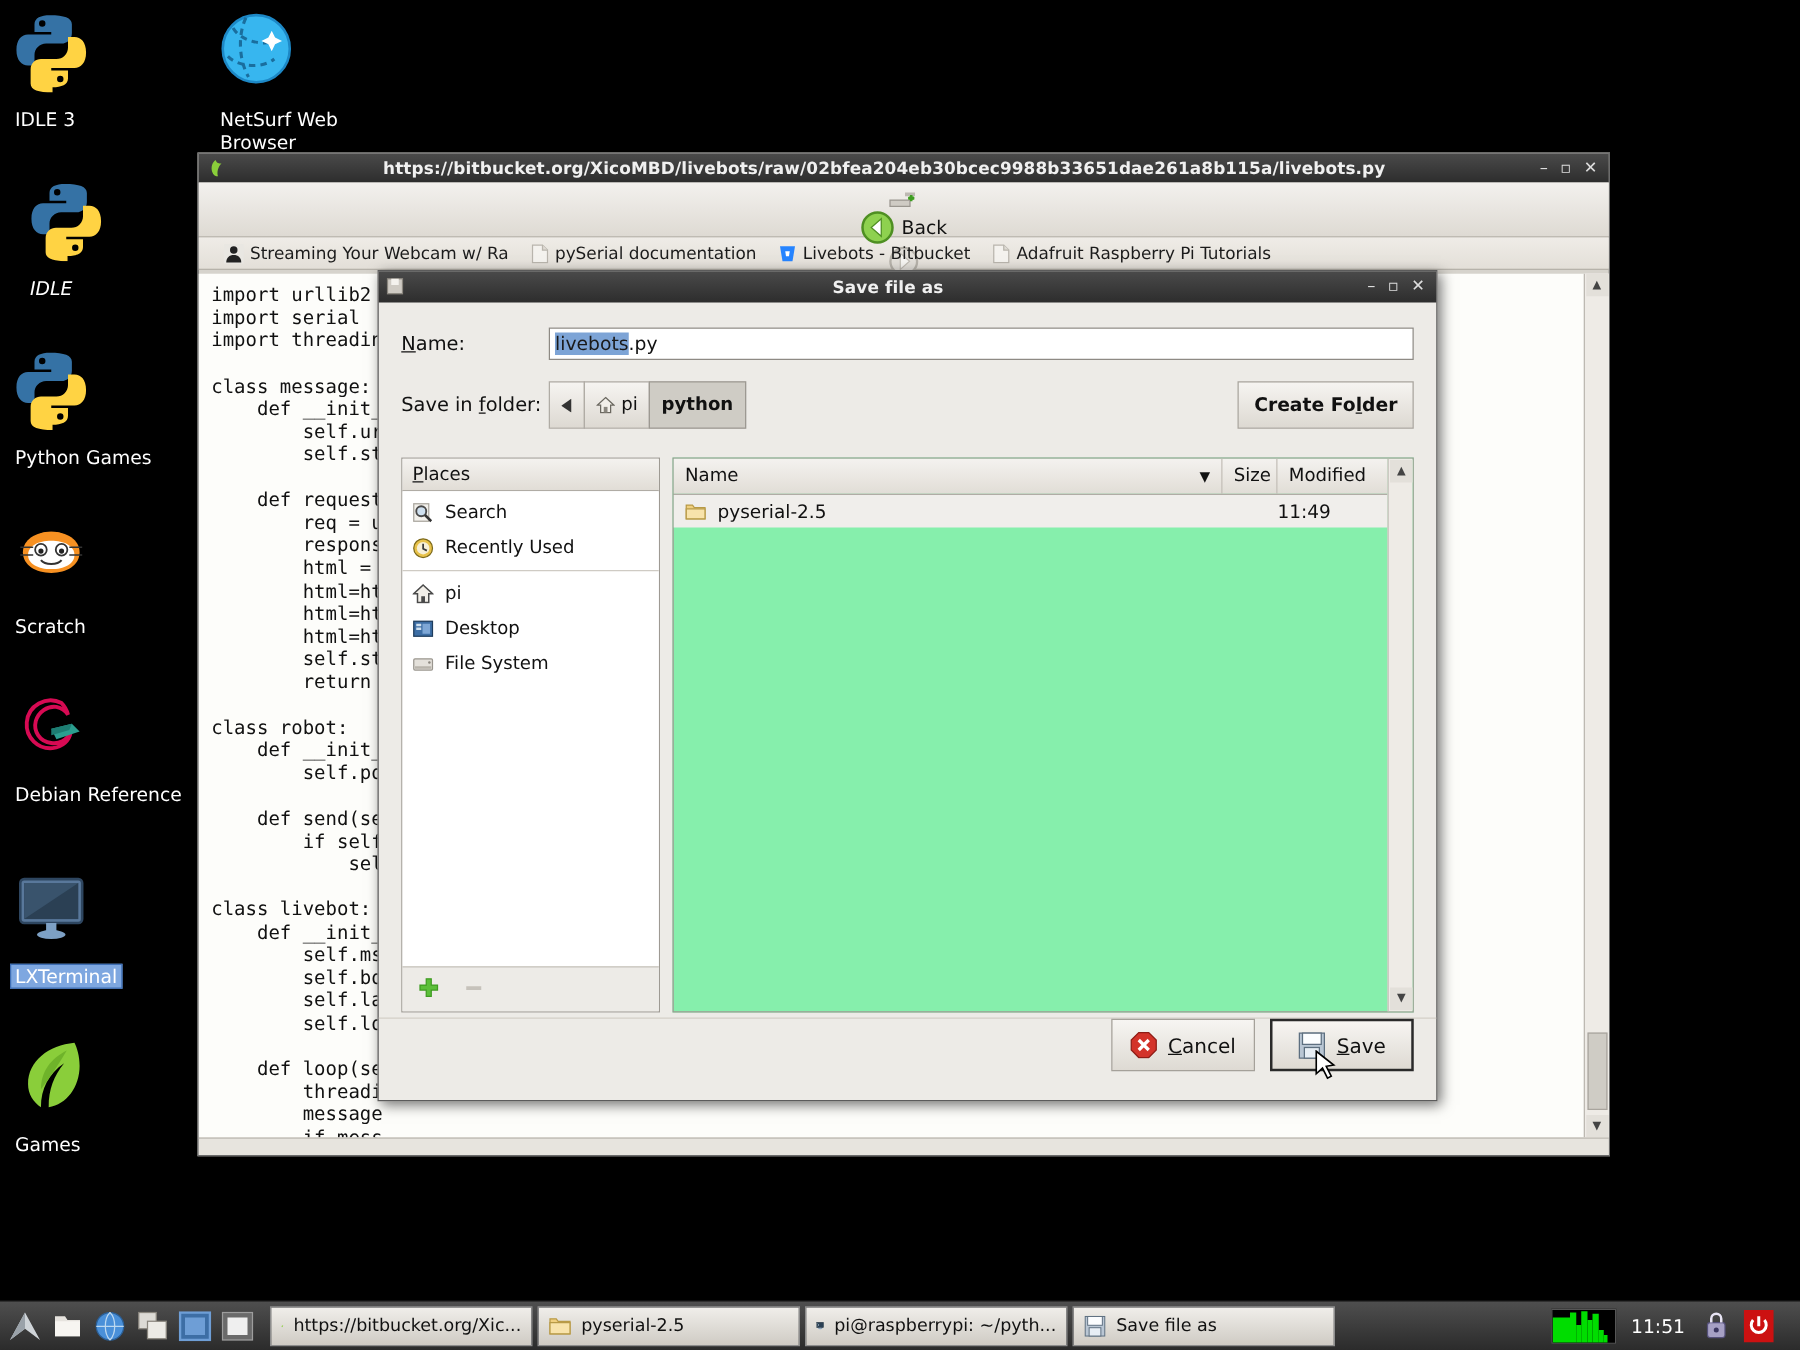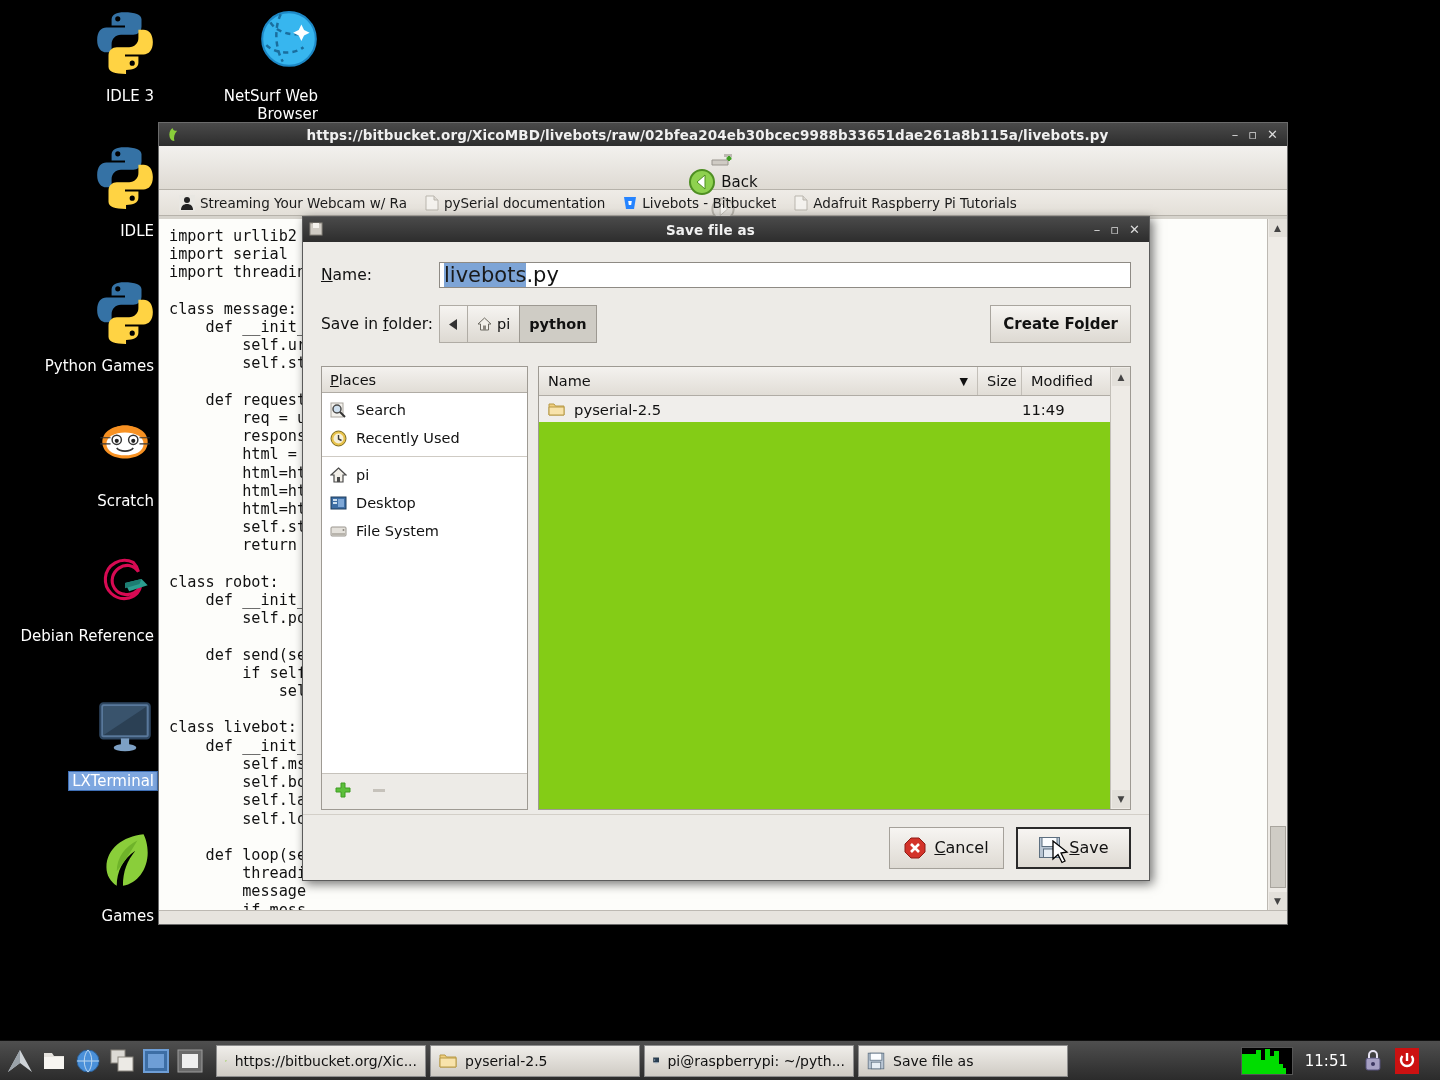--- a/index.html
+++ b/index.html
@@ -7,21 +7,21 @@
     width: 1440px; height: 1080px;
     overflow: hidden;
     background: #000;
     font-family: "DejaVu Sans", sans-serif;
   }
   #root { position: relative; width: 1440px; height: 1080px; }
 
   
   #desktop { position: absolute; inset: 0 0 40px 0; background: #000; }
   .desk-icon {
-    position: absolute; width: 150px; text-align: right;
+    position: absolute; width: 150px; text-align: left;
     color: #fff; font-size: 15px; line-height: 18px;
     cursor: pointer; user-select: none;
   }
   .desk-icon .glyph { display:block; height: 72px; margin: 0 auto 6px; }
   .desk-icon .lbl { display:inline-block; padding: 1px 4px; }
   .desk-icon.selected .lbl { background: #7ea7e0; color:#fff; border:1px solid #3f6fb5; padding:0 3px; }
 
   
   #browser {
     position: absolute; left: 158px; top: 122px; width: 1130px; height: 803px;
@@ -86,21 +86,21 @@
     box-shadow: 3px 3px 10px rgba(0,0,0,.55);
     display:flex; flex-direction:column;
   }
   #savedlg .titlebar { height:25px; }
   .dlg-body { flex:1; display:flex; flex-direction:column; padding: 12px 18px 0 18px; }
 
   .row-name { display:flex; align-items:center; height:34px; margin-top:4px; }
   .row-name .lab { width: 118px; font-size:15.5px; color:#111; }
   .name-input {
     flex:1; height:26px; background:#fff; border:1px solid #8e8a84;
-    display:flex; align-items:center; padding: 0 4px; font-size:21px; color:#111;
+    display:flex; align-items:center; padding: 0 4px; font-size:15px; color:#111;
   }
   .sel { background:#7da4d6; color:#1a1a1a; }
 
   .row-folder { display:flex; align-items:center; height:52px; margin-top:6px; }
   .row-folder .lab { width:118px; font-size:15.5px; color:#111; }
   .pathbar { display:flex; align-items:stretch; height:38px; }
   .pathbtn {
     background: linear-gradient(#f6f4f1,#ddd9d2); border:1px solid #b0aca5;
     display:flex; align-items:center; gap:5px; padding: 0 9px; font-size:14.5px; color:#111; cursor:pointer;
     margin-right:-1px;
@@ -122,40 +122,40 @@
   }
   .places-list { flex:1; background:#fff; padding-top:3px; }
   .place {
     display:flex; align-items:center; gap:9px; height:28px; padding:0 8px; font-size:14.5px; color:#111; cursor:pointer;text-align:right;
   }
   .places-sep { height:1px; background:#cfcbc4; margin:4px 0; }
   .places-foot {
     height:36px; border-top:1px solid #c6c2bb; background:#edebe7;
     display:flex; align-items:center; gap:18px; padding:0 12px;
   }
-  .filepane { flex:1; display:flex; border:1px solid #9e9a93; background:#84cc16; min-width:0;justify-content:flex-end; }
+  .filepane { flex:1; display:flex; border:1px solid #9e9a93; background:#86efac; min-width:0;justify-content:flex-end; }
   .filelist { flex:1; display:flex; flex-direction:column; min-width:0; }
   .fl-hdr { display:flex; height:29px; background: linear-gradient(#f4f2ef,#e1ddd6); border-bottom:1px solid #b0aca5; }
   .fl-hdr > div {
     display:flex; align-items:center; padding:0 9px; font-size:14.5px; color:#111;
     border-right:1px solid #c3bfb8; cursor:pointer;
   }
   .fl-hdr .c-name { flex:1; justify-content:space-between; }
   .fl-hdr .c-size { width:44px; }
   .fl-hdr .c-mod { width:88px; border-right:none; }
   .fl-row { display:flex; height:26px; align-items:center; font-size:14.8px; color:#111; cursor:pointer; }
   .fl-row.alt { background:#f0eeeb; }
   .fl-row .c-name { flex:1; display:flex; align-items:center; gap:9px; padding-left:9px; min-width:0;}
   .fl-row .c-size { width:44px; }
   .fl-row .c-mod { width:88px; }
   .fl-scroll { width:20px; background:#eeebe6; border-left:1px solid #c3bfb8; position:relative; }
   .fl-scroll .arrow { position:absolute; left:1px; width:18px; height:18px; display:flex; align-items:center; justify-content:center; font-size:9px; color:#444; background:#e3e0da; }
 
   .dlg-foot {
-    height:66px; display:flex; align-items:center; justify-content:flex-end; gap:12px;
+    height:66px; display:flex; align-items:flex-start; justify-content:flex-end; gap:12px;
     padding: 0 18px; border-top:1px solid #d3cfc8;
   }
   .btn {
     min-width:115px; height:42px; background: linear-gradient(#f7f5f2,#dedad3);
     border:1px solid #a5a19a; display:flex; align-items:center; justify-content:center; gap:8px;
     font-size:16px; color:#111; cursor:pointer;
   }
   .btn.default { border:2px solid #2a2a2a; }
   u.mn { text-decoration: underline; }
 
@@ -204,21 +204,21 @@
           <circle cx="32" cy="30" r="26" fill="#37b6ef"></circle>
           <circle cx="32" cy="30" r="26" fill="none" stroke="#1d88c6" stroke-width="2"></circle>
           <path d="M14 14c6 10 22 14 34 10M10 36c8 8 26 10 36 2" stroke="#1a6e9e" stroke-width="2.4" fill="none" stroke-dasharray="5 4"></path>
           <path d="M24 6c-6 12-6 32 2 46" stroke="#1a6e9e" stroke-width="2.4" fill="none" stroke-dasharray="5 4"></path>
           <path d="M44 16l2.6 5.4 5.4 2.6-5.4 2.6L44 32l-2.6-5.4L36 24l5.4-2.6z" fill="#fff"></path>
         </svg>
       </span>
       <span class="lbl">NetSurf Web Browser</span>
     </div>
 
-    <div class="desk-icon" style="left:8px;top:143px;">
+    <div class="desk-icon" style="left:20px;top:143px;font-style:italic;">
       <span class="glyph">
         <svg width="66" height="66" viewBox="0 0 64 64">
           <path d="M31 4c-7 0-12 2-12 7v6h13v2H14c-5 0-9 4-9 12s4 12 9 12h5v-8c0-5 4-9 9-9h12c4 0 8-3 8-8V11c0-5-6-7-17-7zm-6 4a2.5 2.5 0 110 5 2.5 2.5 0 010-5z" fill="#3572A5"></path>
           <path d="M33 60c7 0 12-2 12-7v-6H32v-2h18c5 0 9-4 9-12s-4-12-9-12h-5v8c0 5-4 9-9 9H24c-4 0-8 3-8 8v11c0 5 6 7 17 7zm6-4a2.5 2.5 0 110-5 2.5 2.5 0 010 5z" fill="#FFD343"></path>
         </svg>
       </span>
       <span class="lbl">IDLE</span>
     </div>
 
     <div class="desk-icon" style="left:8px;top:278px;">

